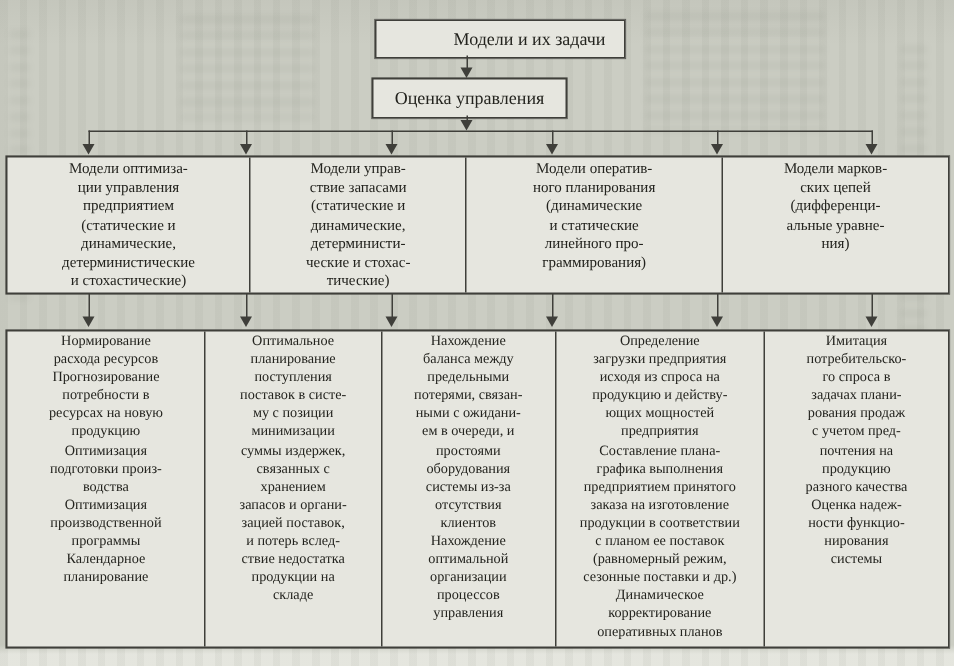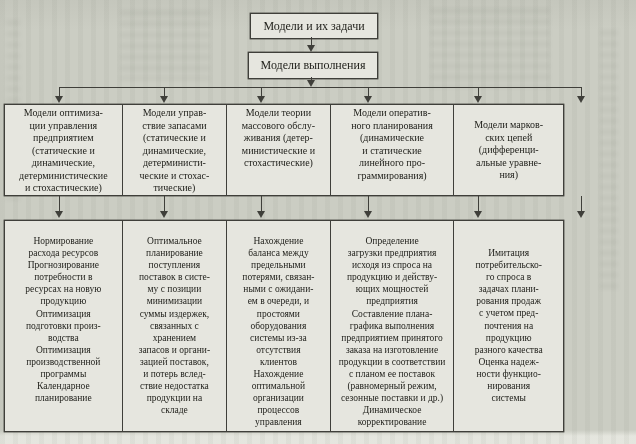--- a/index.html
+++ b/index.html
@@ -40,69 +40,69 @@
   .box{
     position:absolute;
     background:var(--fill);
     border:1px solid var(--line);
     box-shadow:0 0 0 .4px var(--line);
     display:flex;align-items:center;justify-content:center;
     text-align:center;
     font-size:12px;
   }
   .row{
-    position:absolute;left:4px;width:560px;
+    position:absolute;left:4px;width:629px;
     display:flex;
     background:var(--fill);
     border:1px solid var(--line);
     box-shadow:0 0 0 .4px var(--line);
     box-sizing:border-box;
   }
   .row3{top:104px;height:92px;}
   .row4{top:220px;height:212px;}
   .cell{
     box-sizing:border-box;
     border-right:1px solid var(--line);
     text-align:center;
     white-space:pre-line;
     padding:2px 2px 0 2px;
     overflow:hidden;
   }
-  .cell:last-child{border-right:none;margin-top:12px;}
+  .cell:last-child{border-right:none;}
   .row3 .cell{font-size:10px;line-height:12.5px;}
-  .row4 .cell{font-size:9.5px;line-height:12.1px;padding-top:14px;}
+  .row4 .cell{font-size:9.5px;line-height:12.1px;padding-top:1px;}
   .w1{flex:111;} .w2{flex:98;} .w3{flex:97;} .w4{flex:117;text-align:center;} .w5{flex:103;} .w6{flex:103;}
   .stub{position:absolute;width:1.4px;background:var(--line);}
   .hline{position:absolute;height:1.4px;background:var(--line);}
   .head{
     position:absolute;width:0;height:0;
     border-left:4px solid transparent;
     border-right:4px solid transparent;
     border-top:7px solid var(--line);
   }
 </style>
 </head>
 <body>
 
 <div class="canvas">
 
   <div class="bleed" style="left:6px;top:20px;width:14px;height:180px;"></div>
   <div class="bleed" style="left:120px;top:10px;width:90px;height:70px;"></div>
   <div class="bleed" style="left:430px;top:8px;width:120px;height:80px;"></div>
   <div class="bleed" style="left:600px;top:30px;width:18px;height:260px;"></div>
 
-  <div class="box" style="left:250px;top:13px;width:126px;height:24px;">
+  <div class="box" style="left:250px;top:13px;width:126px;height:24px;padding-left:39px;">
     <span>Модели и их задачи</span>
   </div>
 
   <div class="stub" style="left:311px;top:37px;height:9px;"></div>
   <div class="head" style="left:307px;top:45px;"></div>
 
   <div class="box" style="left:248px;top:52px;width:128px;height:25px;">
-    <span>Модели выполнения</span>
+    <span>Оценка управления</span>
   </div>
 
   <div class="stub" style="left:311px;top:77px;height:4px;"></div>
   <div class="head" style="left:307px;top:80px;"></div>
 
   <div class="hline" style="left:59px;top:87px;width:523px;"></div>
 
   <div class="stub" style="left:59px;top:87px;height:10px;"></div>
   <div class="head" style="left:55px;top:96px;"></div>
   <div class="stub" style="left:164px;top:87px;height:10px;"></div>
@@ -124,25 +124,20 @@
 динамические,
 детерминистические
 и стохастические)</div>
     <div class="cell w2">Модели управ-
 ствие запасами
 (статические и
 динамические,
 детерминисти-
 ческие и стохас-
 тические)</div>
-    <div class="cell w3">Модели теории
-массового обслу-
-живания (детер-
-министические и
-стохастические)</div>
     <div class="cell w4">Модели оператив-
 ного планирования
 (динамические
 и статические
 линейного про-
 граммирования)</div>
     <div class="cell w6">Модели марков-
 ских цепей
 (дифференци-
 альные уравне-

